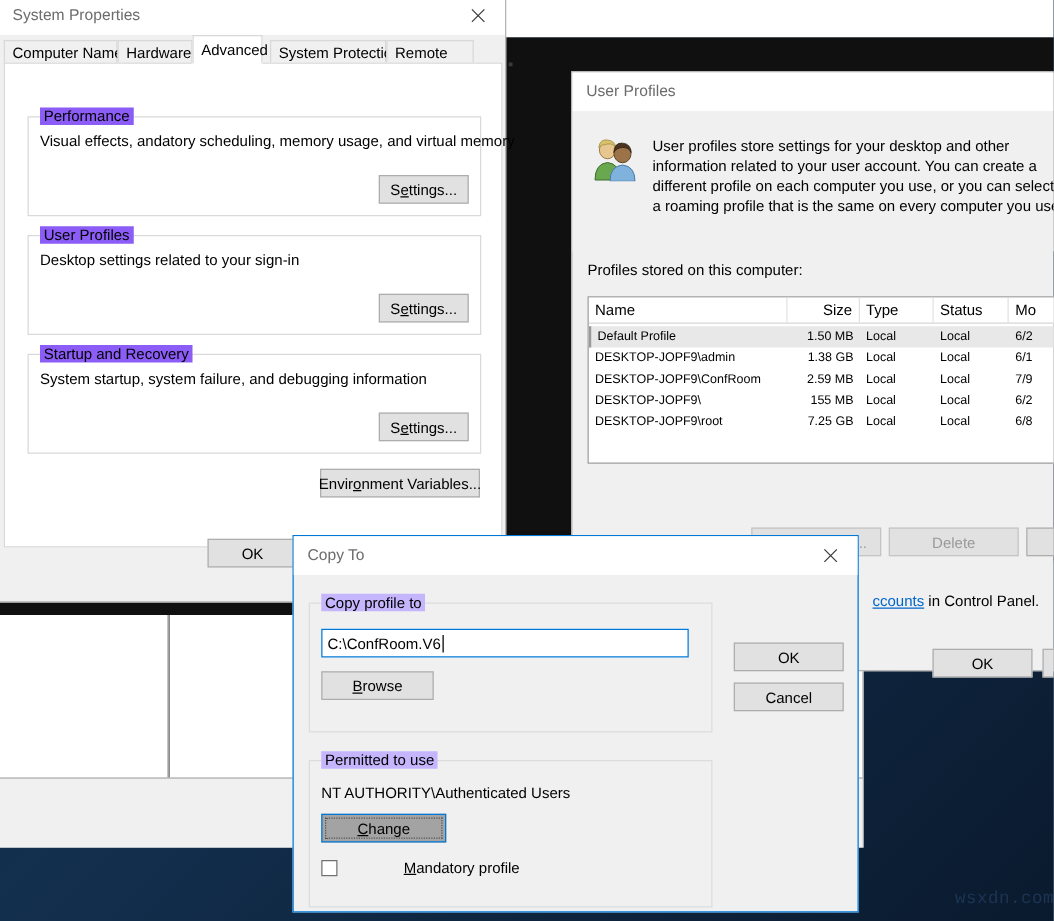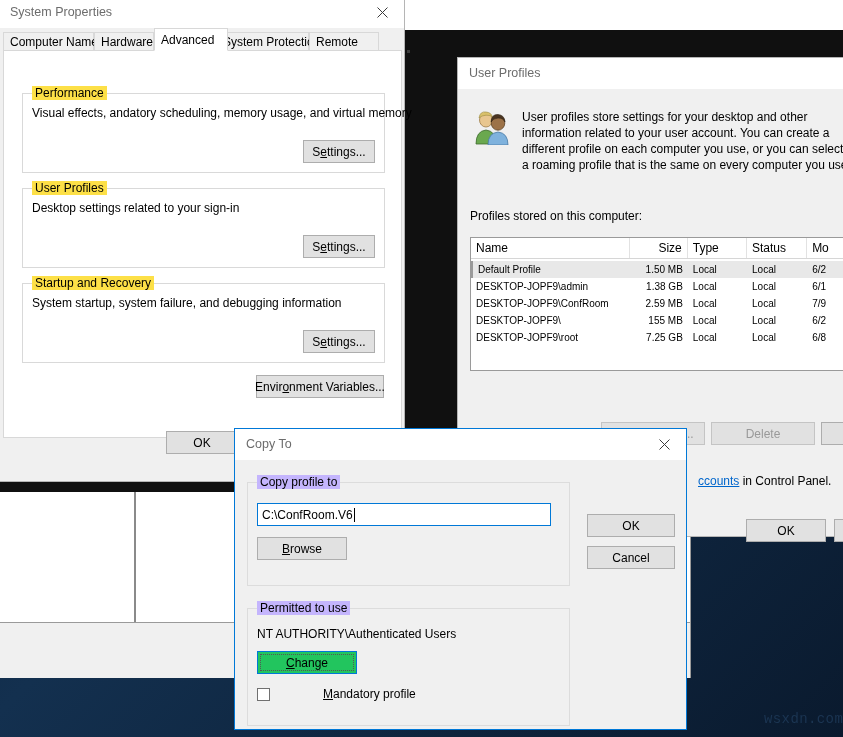--- a/index.html
+++ b/index.html
@@ -152,21 +152,21 @@
     color: #000;
     display: flex;
     align-items: center;
     justify-content: center;
     white-space: nowrap;
     padding: 0;
   }
   .btn.disabled { color: #999; border-color: #c4c4c4; background: #e1e1e1; }
   .btn.focused {
     border: 1px solid #0078d7;
-    background: #22c55e;
+    background: #a3a3a3;
   }
   .btn.focused .inner-focus {
     position: absolute;
     left: 2px; top: 2px; right: 2px; bottom: 2px;
     border: 1px dotted #555;
   }
   .btn u { text-decoration: underline; }
 
   
   .textbox {
@@ -251,21 +251,21 @@
   }
   .tabpage {
     position: absolute;
     left: 4px; top: 53px;
     width: 399px; height: 388px;
     background: #ffffff;
     border: 1px solid #d8d8d8;
     box-sizing: border-box;
   }
   .tabpage .groupbox { border-color: #d9d9d9; }
-  .tabpage .groupbox > .gb-label { background: #fde047; }
+  .tabpage .groupbox > .gb-label { background: #8b5cf6; }
 
   
   #userprofiles {
     left: 457px; top: 57px;
     width: 400px; height: 480px;
     border: 1px solid #b5b5b5;
     background: #f0f0f0;
   }
   #userprofiles .dlg-body { background: #f0f0f0; }
   .up-banner {
@@ -379,21 +379,21 @@
         <svg width="11" height="11" viewBox="0 0 11 11" aria-hidden="true">
           <line x1="0.5" y1="0.5" x2="10.5" y2="10.5" stroke="#3a3a3a" stroke-width="1"></line>
           <line x1="10.5" y1="0.5" x2="0.5" y2="10.5" stroke="#3a3a3a" stroke-width="1"></line>
         </svg>
       </div>
     </div>
 
     <div class="tabstrip">
       <div class="tab" style="left:4px;width:91px;">Computer Name</div>
       <div class="tab" style="left:95px;width:60px;">Hardware</div>
-      <div class="tab active" style="left:155px;width:74px;">Advanced</div>
+      <div class="tab active" style="left:155px;width:56px;">Advanced</div>
       <div class="tab" style="left:217px;width:93px;">System Protection</div>
       <div class="tab" style="left:310px;width:70px;">Remote</div>
     </div>
 
     <div class="tabpage">
 
       <div class="groupbox" style="left:18px; top:42px; width:363px; height:80px;">
         <div class="gb-label">Performance</div>
         <div class="static-text" style="left:9px; top:12px;">Visual effects, andatory scheduling, memory usage, and virtual memory</div>
         <div class="btn" style="left:280px; top:46px; width:72px; height:23px;">

